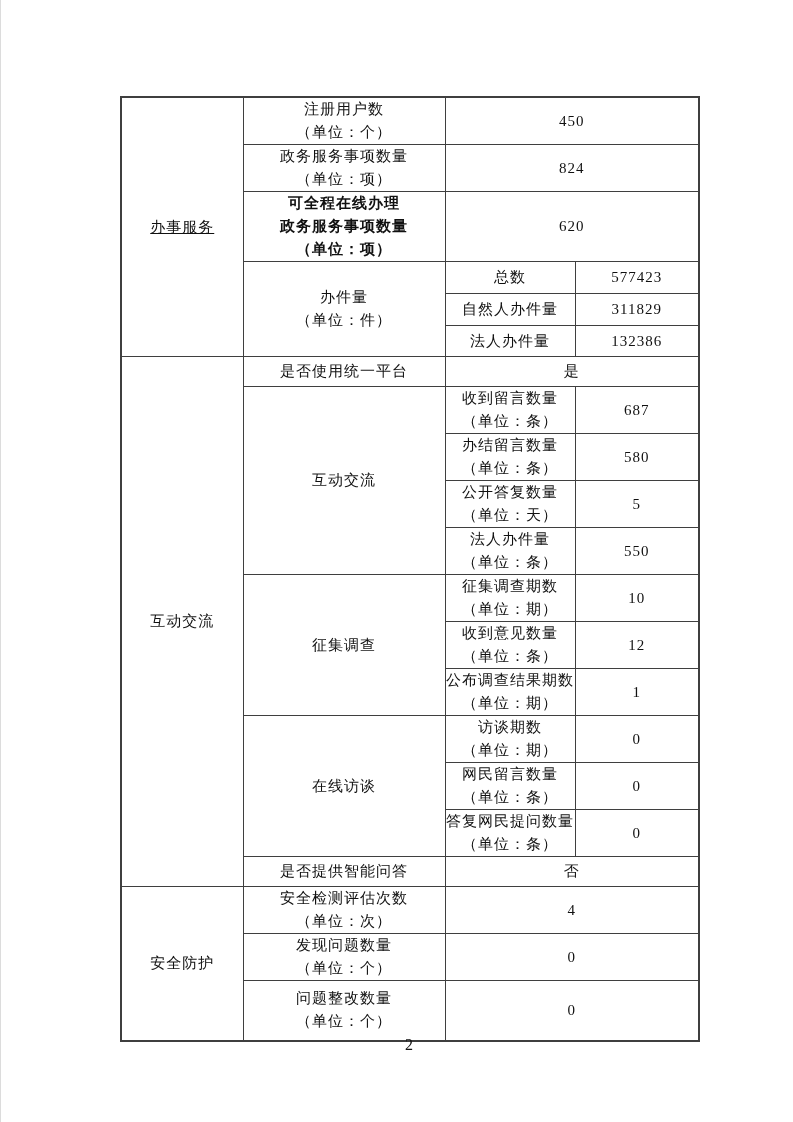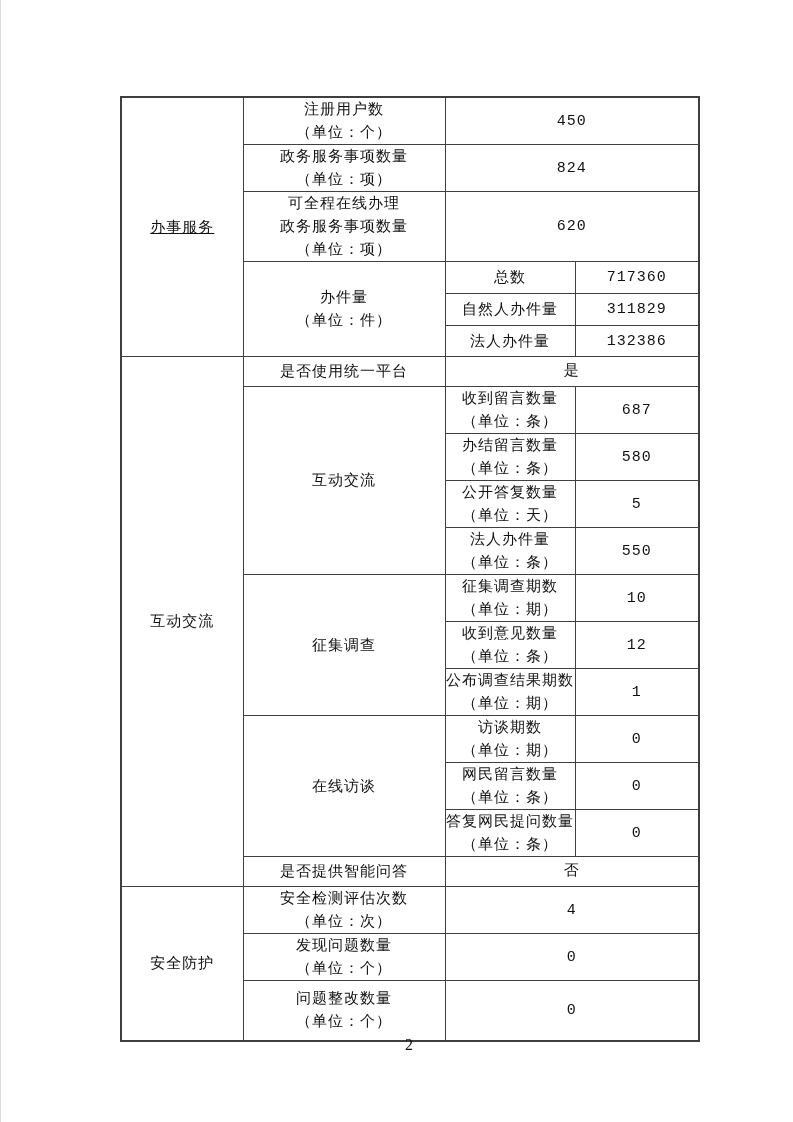--- a/index.html
+++ b/index.html
@@ -28,23 +28,23 @@
   table.report td {
     border: 1px solid #3f3f3f;
     text-align: center;
     vertical-align: middle;
     font-size: 15px;
     line-height: 23px;
     padding: 0;
     letter-spacing: 1px;
     overflow: hidden;
   }
-  td.val { letter-spacing: 0.5px; font-family: Liberation Mono, monospace; }
+  td.val { letter-spacing: 0.5px; }
   td.cat-top { vertical-align: top; padding-top: 12px; text-decoration: underline; }
-  td.l3 { line-height: 21px; }
+  td.l3 { line-height: 21px; font-weight: bold; }
   tr.rh47 { height: 47px; }
   tr.rh46 { height: 46px; }
   tr.rh64 { height: 64px; }
   tr.rh32 { height: 32px; }
   tr.rh31 { height: 31px; }
   tr.rh30 { height: 30px; }
   tr.rh48 { height: 60px; }
   .pageno {
     position: absolute;
     left: 119px; top: 1036px;
@@ -92,21 +92,21 @@
         </td>
         <td colspan="2" class="val">620</td>
       </tr>
 
       <tr class="rh32">
         <td rowspan="3">
           <div>办件量</div>
           <div>（单位：件）</div>
         </td>
         <td>总数</td>
-        <td class="val">717360</td>
+        <td class="val">577423</td>
       </tr>
       <tr class="rh32">
         <td>自然人办件量</td>
         <td class="val">311829</td>
       </tr>
       <tr class="rh31">
         <td>法人办件量</td>
         <td class="val">132386</td>
       </tr>
 

